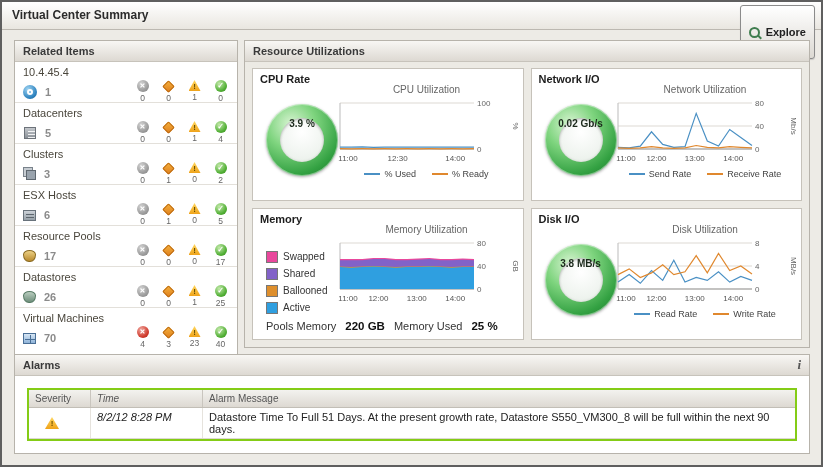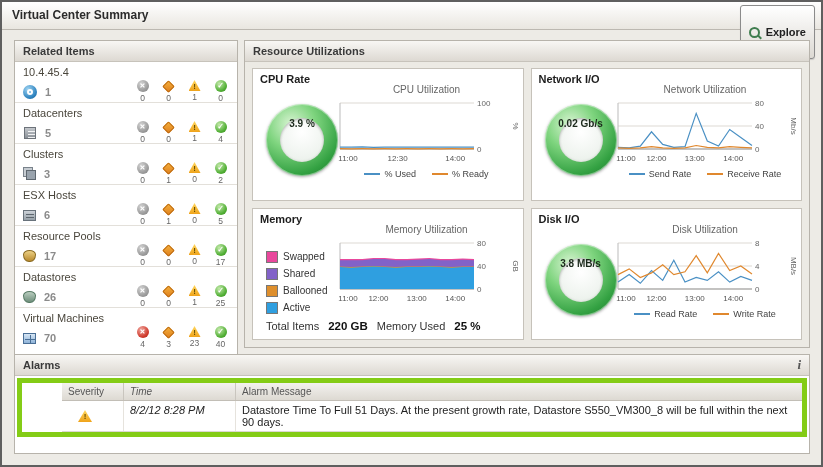--- a/index.html
+++ b/index.html
@@ -64,21 +64,21 @@
   .legend{display:flex;justify-content:center;gap:16px;font-size:9px;color:#444;margin-top:0;}
   .lg{display:flex;align-items:center;}
   .lg-line{display:inline-block;width:16px;height:2px;margin-right:4px;}
   .mem-legend{position:absolute;left:13px;top:42px;display:flex;flex-direction:column;gap:5px;font-size:10px;color:#333;}
   .mlg{display:flex;align-items:center;}
   .sw{display:inline-block;width:10px;height:10px;border:1px solid #777;margin-right:5px;}
   .mem-foot{position:absolute;left:13px;bottom:7px;display:flex;align-items:baseline;gap:9px;font-size:11px;color:#333;}
   .mem-foot b{color:#111;font-size:11.5px;}
   
   #alarms{left:12px;top:352px;width:796px;height:100px;}
-  .alarm-table{margin:2px;border:5px solid #84cc16;padding-left:40px;}
+  .alarm-table{margin:12px;border:2px solid #84cc16;}
   .at-head{display:flex;background:linear-gradient(#f3f2ef,#ddd9d2);border-bottom:1px solid #c2beb6;}
   .at-row{display:flex;background:#fff;border-bottom:1px solid #dcd8d1;cursor:pointer;}
   .at-c{padding:3px 6px;font-size:10px;color:#555;box-sizing:border-box;}
   .at-head .at-c{border-right:1px solid #c9c5be;}
   .at-row .at-c{border-right:1px solid #e6e3dd;font-size:11px;color:#222;}
   .c-sev{width:62px;display:flex;align-items:center;}
   .c-time{width:112px;white-space:nowrap;font-style:italic;}
   .c-msg{flex:1;border-right:none !important;}
   .warn-tri{width:14px;height:12px;margin-left:10px;}
   svg text{font-family:"Liberation Sans",sans-serif;}
@@ -372,21 +372,21 @@
                 <path d="M6 52 L6.0 23.3 L17.2 23.3 L28.3 23.3 L39.5 22.1 L50.7 22.1 L61.8 23.3 L73.0 23.3 L84.2 22.7 L95.3 22.1 L106.5 23.3 L117.7 23.3 L128.8 22.7 L140.0 23.3 L140 52 Z" fill="#8262c8"></path>
                 <path d="M6 52 L6.0 29.6 L17.2 30.1 L28.3 29.6 L39.5 29.0 L50.7 29.6 L61.8 30.1 L73.0 29.6 L84.2 29.6 L95.3 29.0 L106.5 29.6 L117.7 30.1 L128.8 29.6 L140.0 29.6 L140 52 Z" fill="#de8f2d"></path>
                 <path d="M6 52 L6.0 30.1 L17.2 30.7 L28.3 30.1 L39.5 29.6 L50.7 30.1 L61.8 30.7 L73.0 30.1 L84.2 30.1 L95.3 29.6 L106.5 30.1 L117.7 30.7 L128.8 30.1 L140.0 30.1 L140 52 Z" fill="#2f9fe0"></path>
                 <text x="14" y="64" font-size="8" fill="#555" text-anchor="middle">11:00</text>
                 <text x="44.413333333333334" y="64" font-size="8" fill="#555" text-anchor="middle">12:00</text>
                 <text x="82.82666666666667" y="64" font-size="8" fill="#555" text-anchor="middle">13:00</text>
                 <text x="121.24" y="64" font-size="8" fill="#555" text-anchor="middle">14:00</text>
               </svg></div>
         </div>
         <div class="mem-foot">
-          <span>Total Items</span>
+          <span>Pools Memory</span>
           <b>220 GB</b>
           <span>Memory Used</span>
           <b>25 %</b>
         </div>
       </div>
 
       <div class="tile">
         <div class="tile-title">Disk I/O</div>
         <div class="gauge-wrap">
           <div class="gauge">

